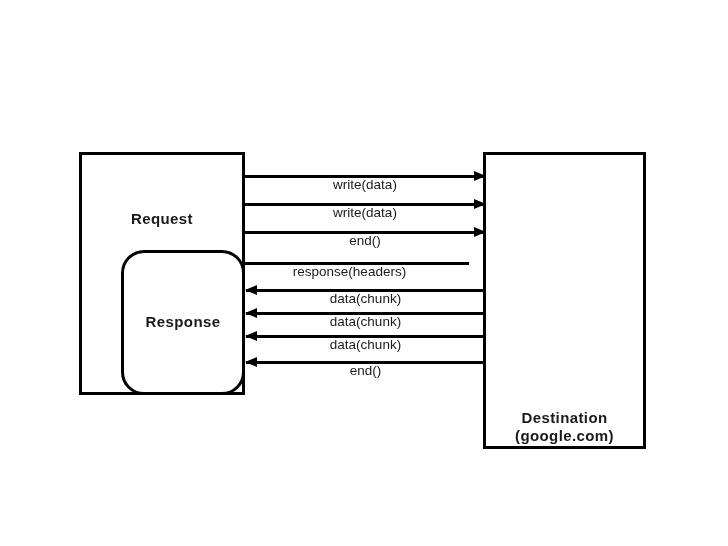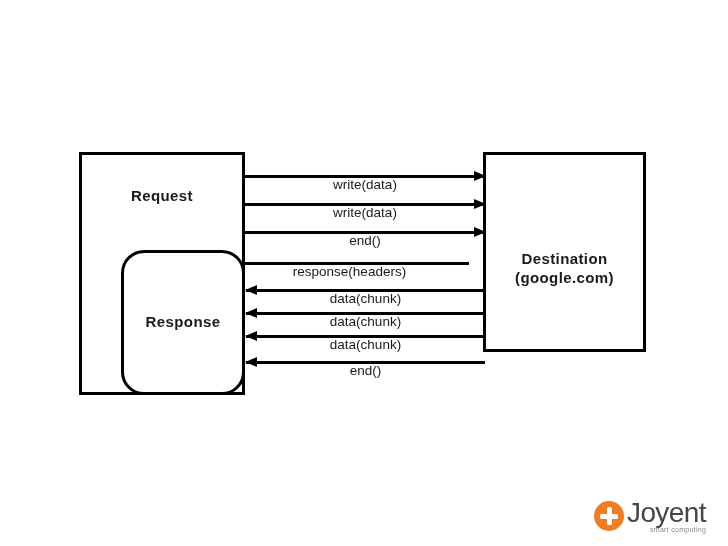--- a/index.html
+++ b/index.html
@@ -36,38 +36,38 @@
   #request-box {
     left: 79px;
     top: 152px;
     width: 166px;
     height: 243px;
     align-items: flex-start;
     justify-content: center;
     z-index: 2;
   }
   #request-box .box-label {
-    margin-top: 32px;
+    margin-top: 55px;
   }
 
   #response-box {
     left: 121px;
     top: 250px;
     width: 124px;
     height: 145px;
     z-index: 3;
     border-radius: 23px;
   }
 
   #destination-box {
     left: 483px;
     top: 152px;
     width: 163px;
-    height: 200px;
-    align-items: center;
+    height: 297px;
+    align-items: flex-end;
     justify-content: center;
     z-index: 2;
   }
   #destination-box .box-label {
     margin-top: 34px;
   }
 
   .box-label {
     font-size: 15px;
     font-weight: bold;
@@ -231,22 +231,14 @@
 
   <div class="box" id="response-box">
     <div class="box-label">Response</div>
   </div>
 
   <div class="box" id="destination-box">
     <div class="box-label">Destination
 (google.com)</div>
   </div>
 
-  <div id="joyent-logo">
-    <div id="joyent-mark">
-      <div class="bar h"></div>
-      <div class="bar v"></div>
-    </div>
-    <div id="joyent-wordmark">Joyent</div>
-    <div id="joyent-tagline">smart computing</div>
-  </div>
 
 </div>
 
 </body></html>

